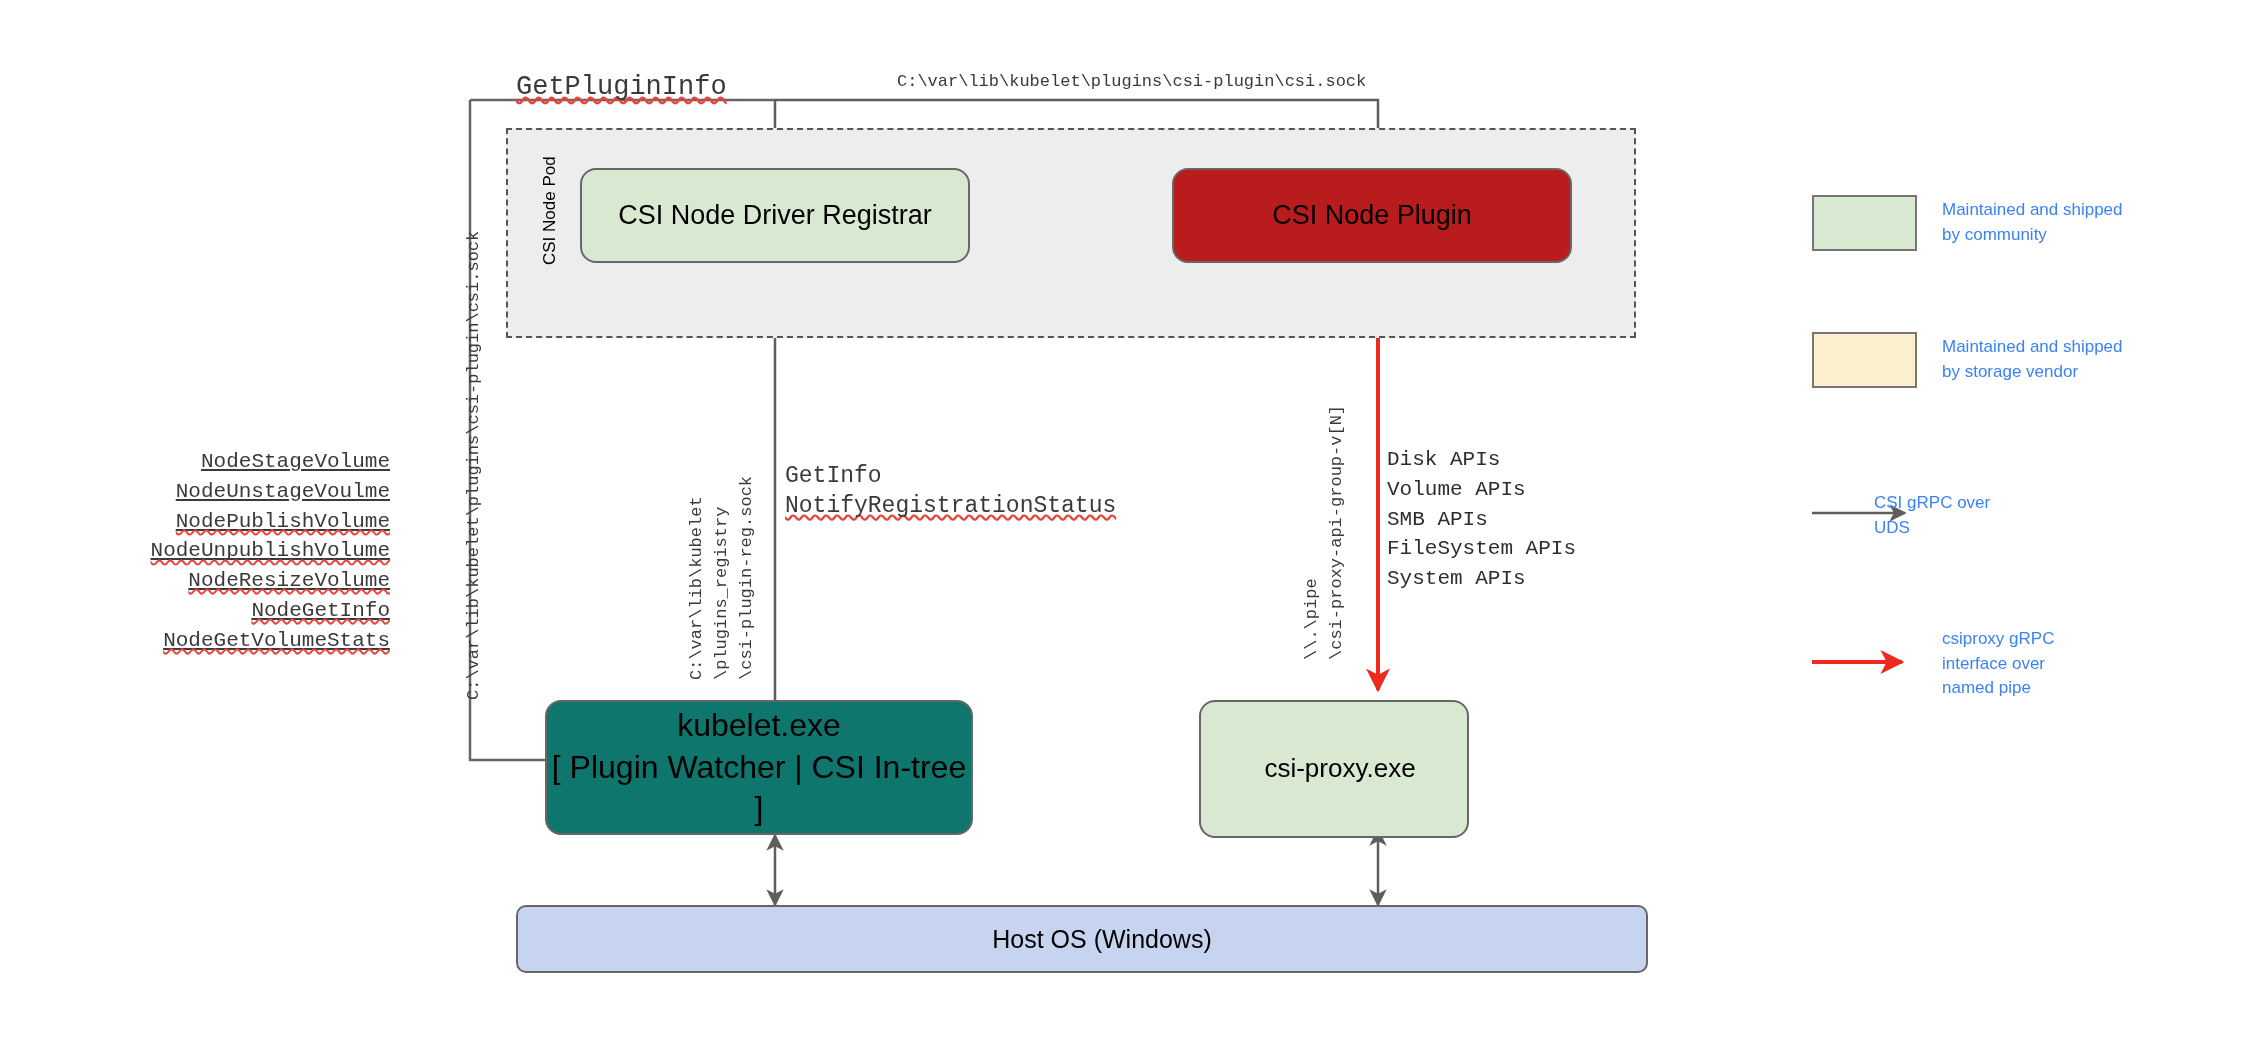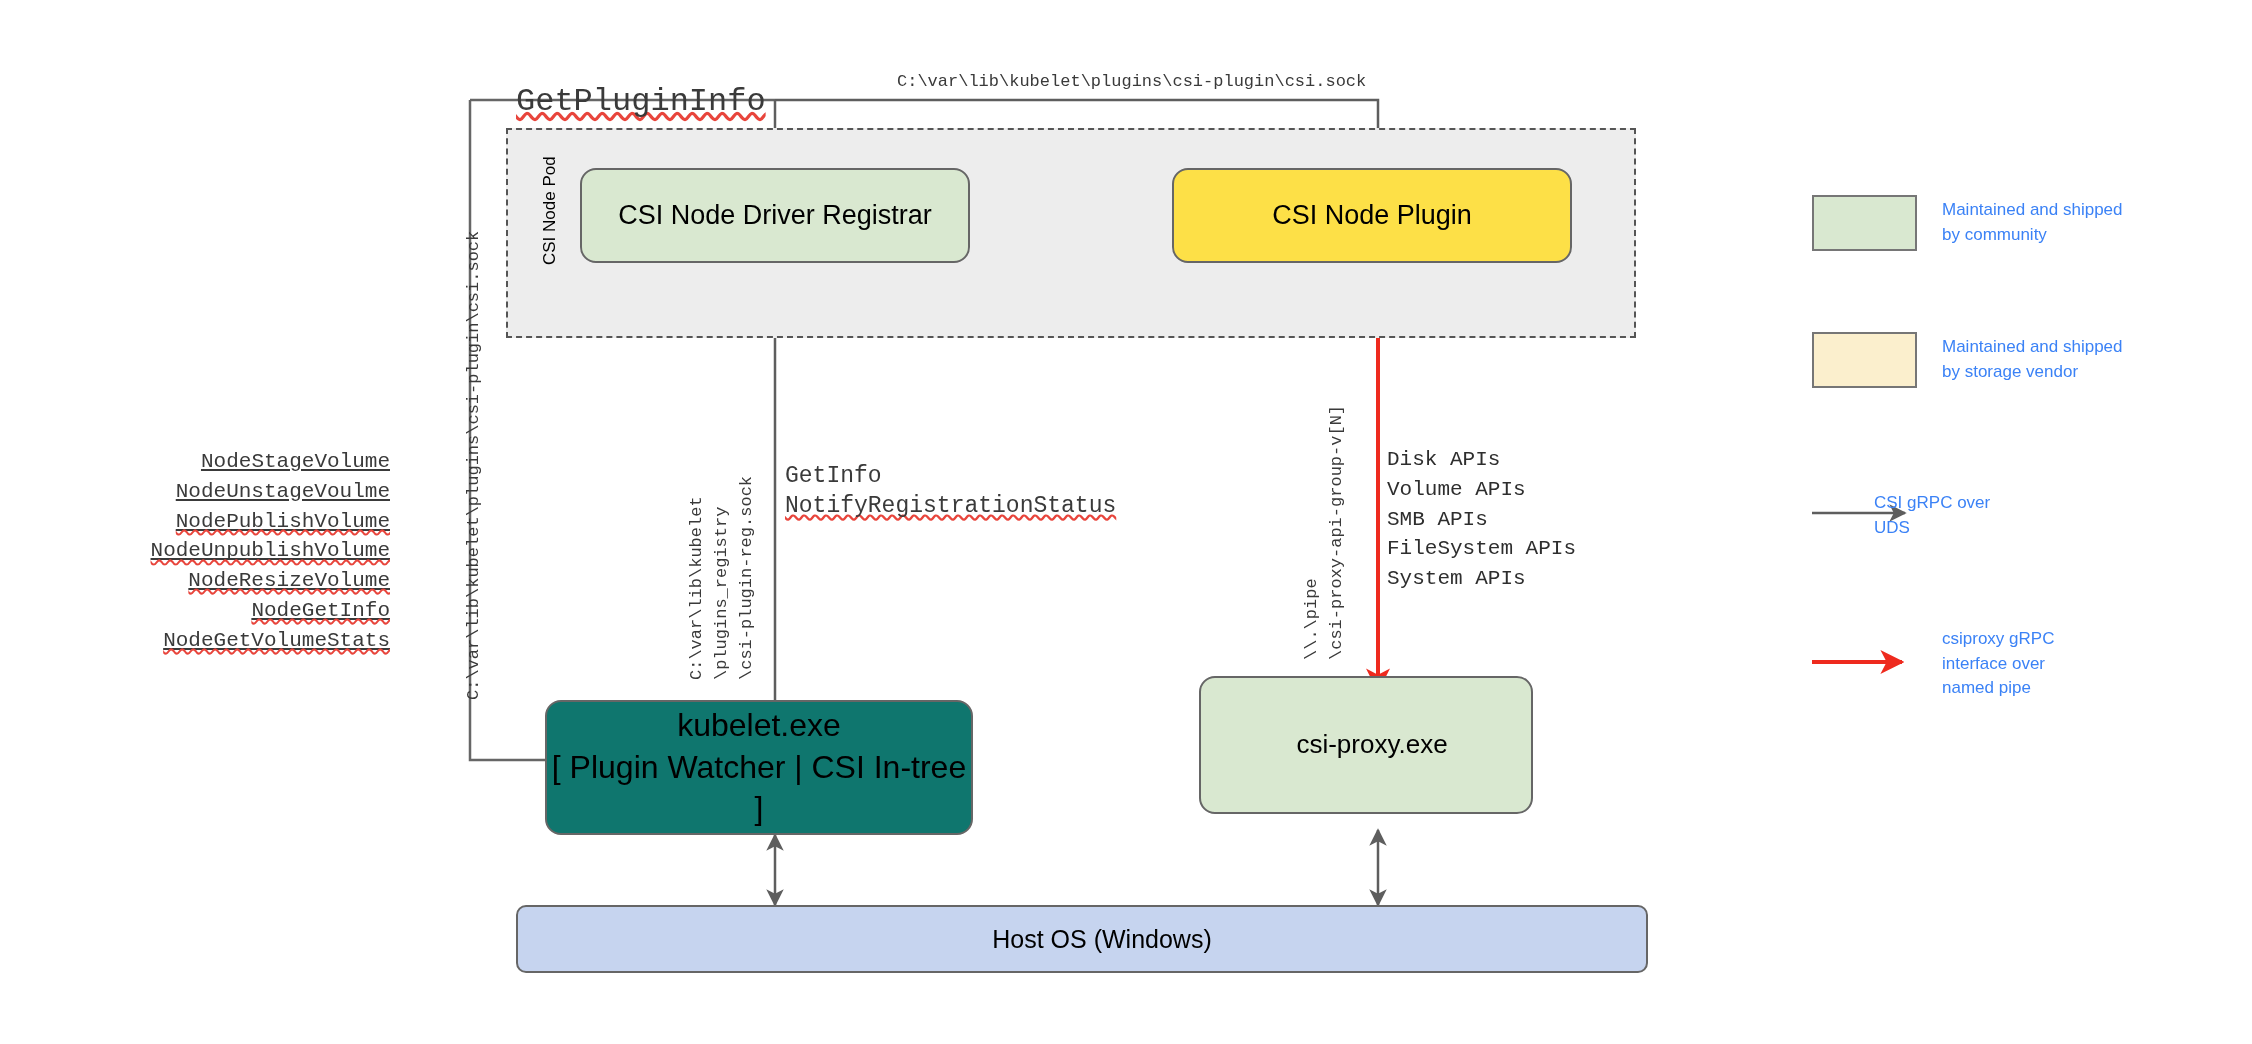--- a/index.html
+++ b/index.html
@@ -144,38 +144,38 @@
     </g>
   </svg>
 
   <div class="pod-box" style="left:506px; top:128px; width:1130px; height:210px;"></div>
   <div class="pod-title" style="left:540px; top:265px;">CSI Node Pod</div>
 
   <div class="node" style="left:572px; top:168px; width:390px; height:95px; background:#d9e8d0; font-size:27px;margin-left:8px;">
     <span class="node-label">CSI Node Driver Registrar</span>
   </div>
 
-  <div class="node" style="left:1172px; top:168px; width:400px; height:95px; background:#fde047; font-size:27px;">
+  <div class="node" style="left:1172px; top:168px; width:400px; height:95px; background:#b91c1c; font-size:27px;">
     <span class="node-label">CSI Node Plugin</span>
   </div>
 
   <div class="node" style="left:545px; top:700px; width:428px; height:135px; background:#0f766e; font-size:32px;">
     <span class="node-label">kubelet.exe
 [ Plugin Watcher | CSI In-tree ]</span>
   </div>
 
-  <div class="node" style="left:1199px; top:676px; width:334px; height:138px; background:#d9e8d0; font-size:26px;padding-left:12px;">
+  <div class="node" style="left:1199px; top:700px; width:270px; height:138px; background:#d9e8d0; font-size:26px;padding-left:12px;">
     <span class="node-label">csi-proxy.exe</span>
   </div>
 
   <div class="node" style="left:516px; top:905px; width:1132px; height:68px; background:#c6d4ef; font-size:25px; border-radius:10px;padding-left:40px;">
     <span class="node-label">Host OS (Windows)</span>
   </div>
 
-  <div class="mono sq" style="left:516px; top:79px; font-size:32px;">GetPluginInfo</div>
+  <div class="mono sq" style="left:516px; top:68px; font-size:27px;">GetPluginInfo</div>
 
   <div class="mono" style="left:897px; top:70px; font-size:17px;">C:\var\lib\kubelet\plugins\csi-plugin\csi.sock</div>
 
   <div class="mono rot" style="left:462px; top:700px; font-size:17px;">C:\var\lib\kubelet\plugins\csi-plugin\csi.sock</div>
 
   <div class="mono rot" style="left:685px; top:680px; font-size:17px;">C:\var\lib\kubelet</div>
   <div class="mono rot" style="left:710px; top:680px; font-size:17px;">\plugins_registry</div>
   <div class="mono rot" style="left:735px; top:680px; font-size:17px;">\csi-plugin-reg.sock</div>
 
   <div class="mono" style="left:785px; top:460px; font-size:23px;">GetInfo</div>

